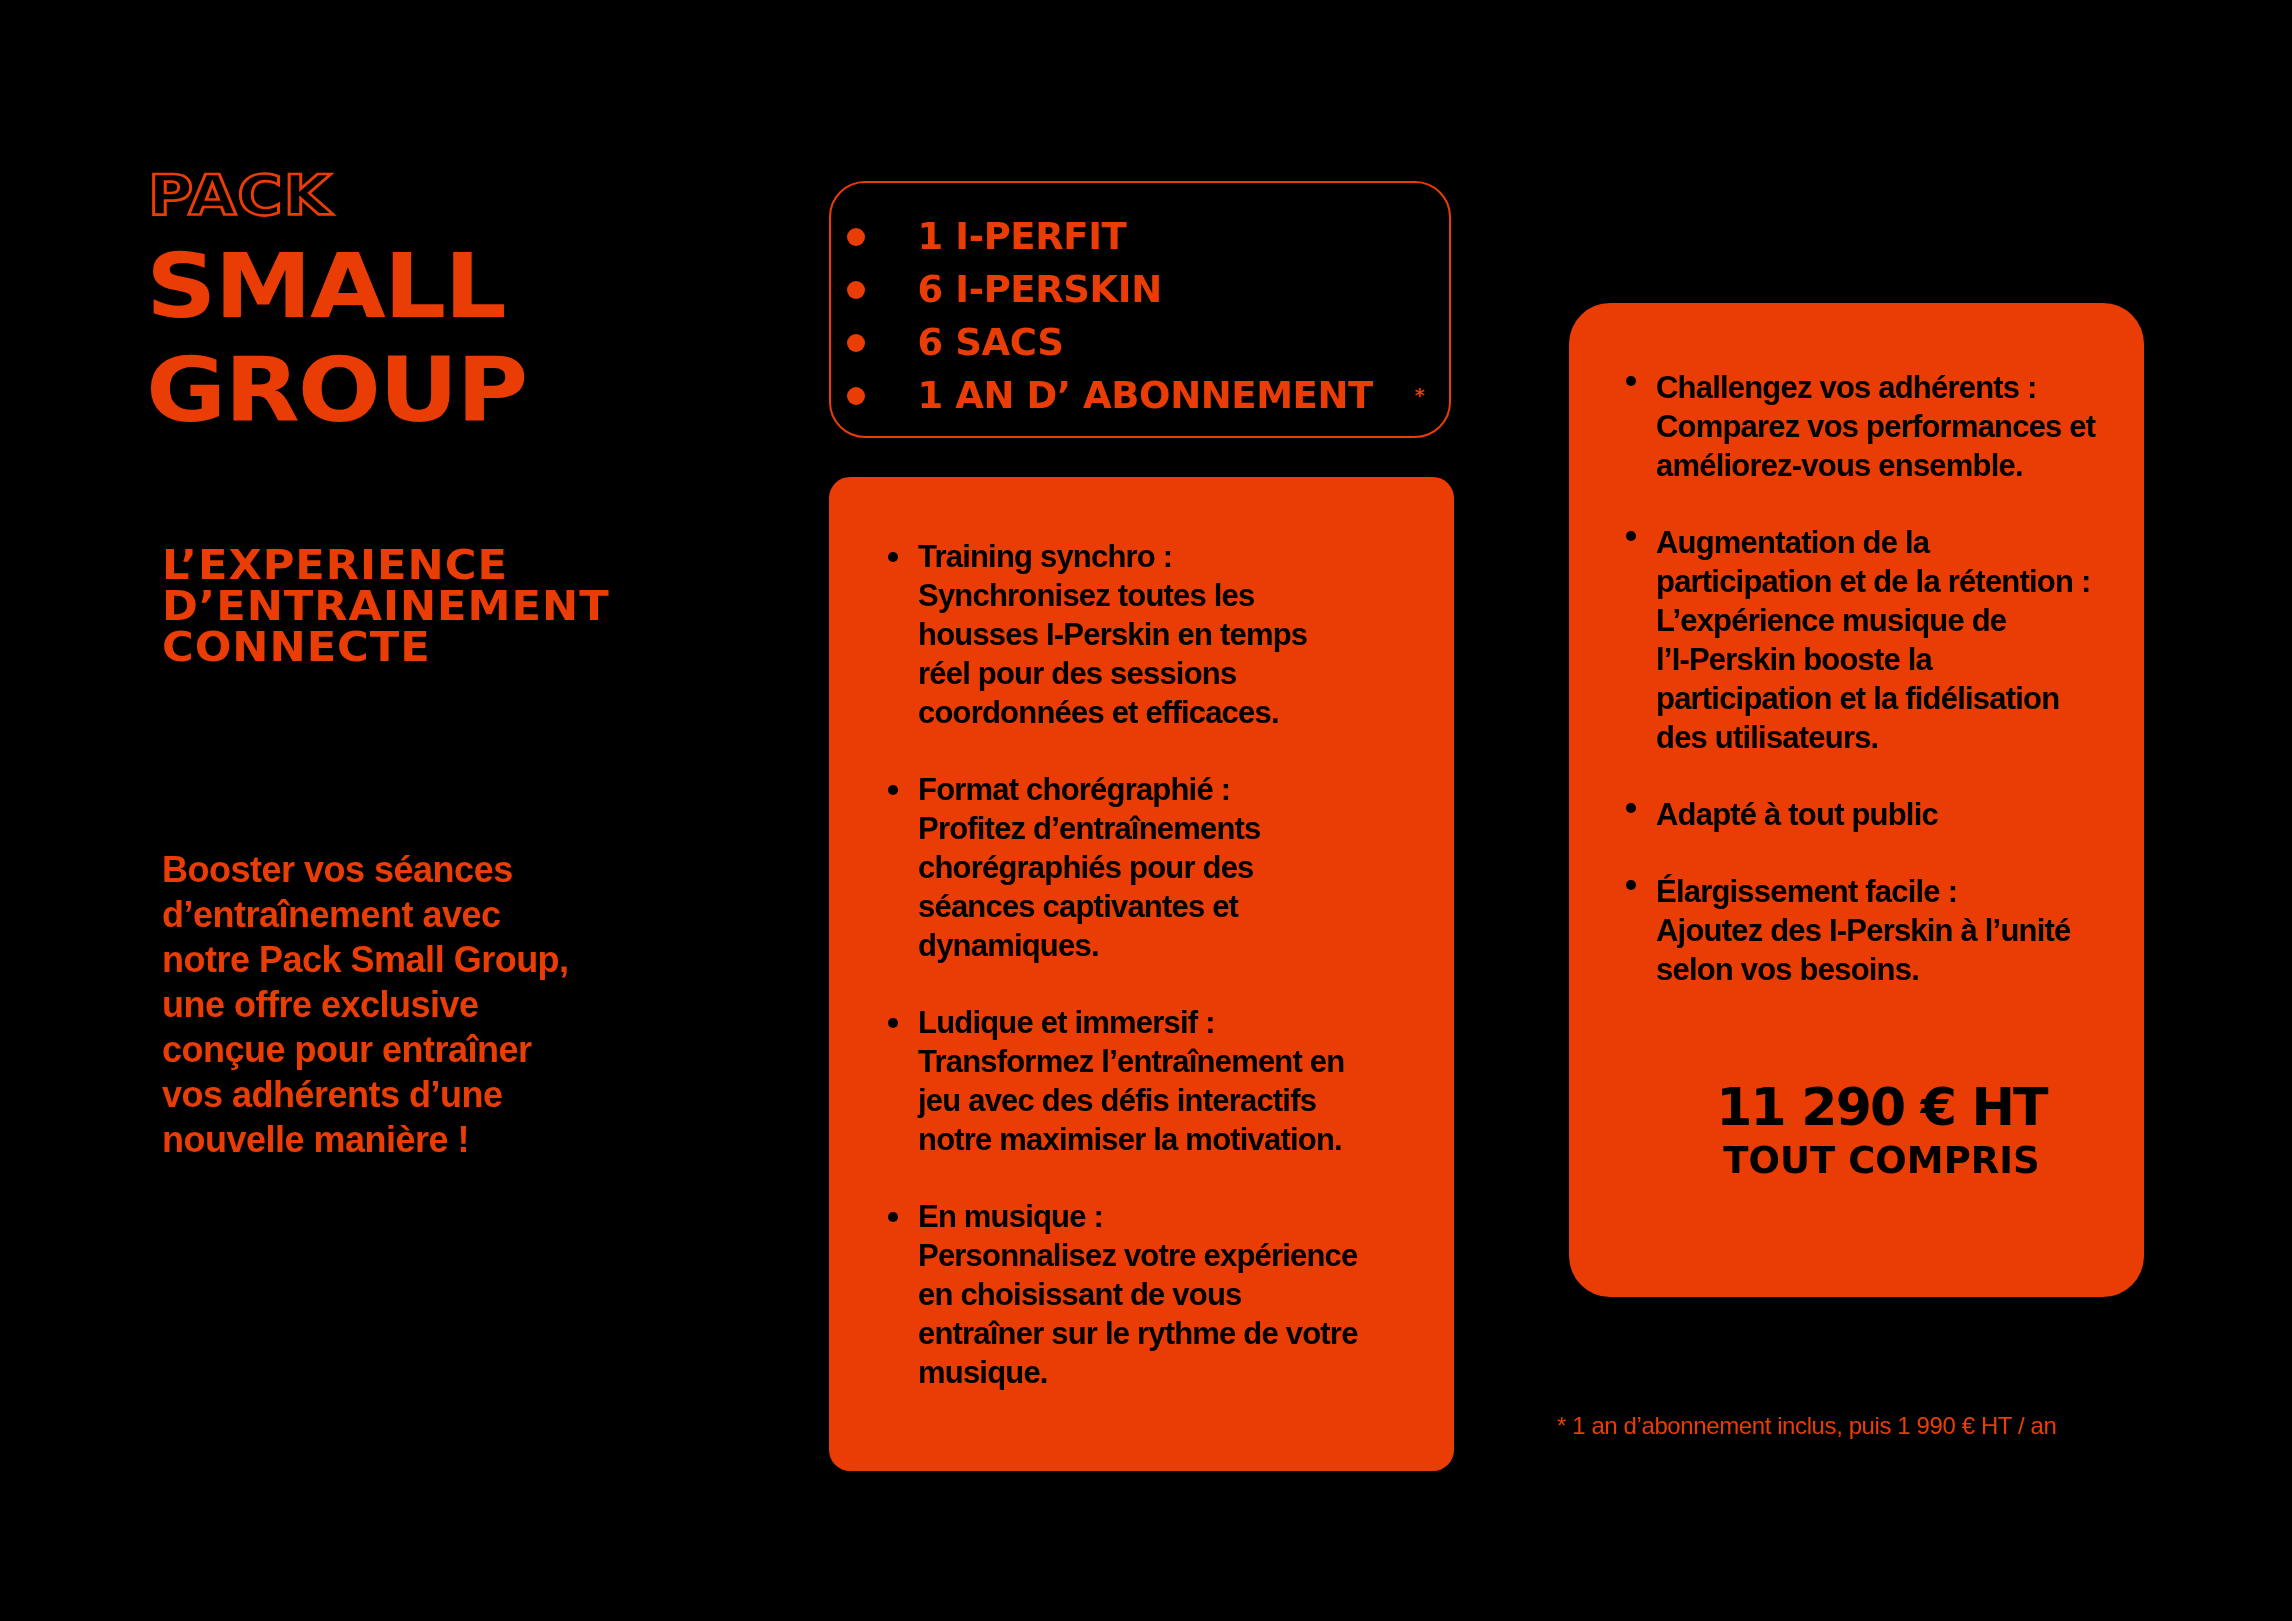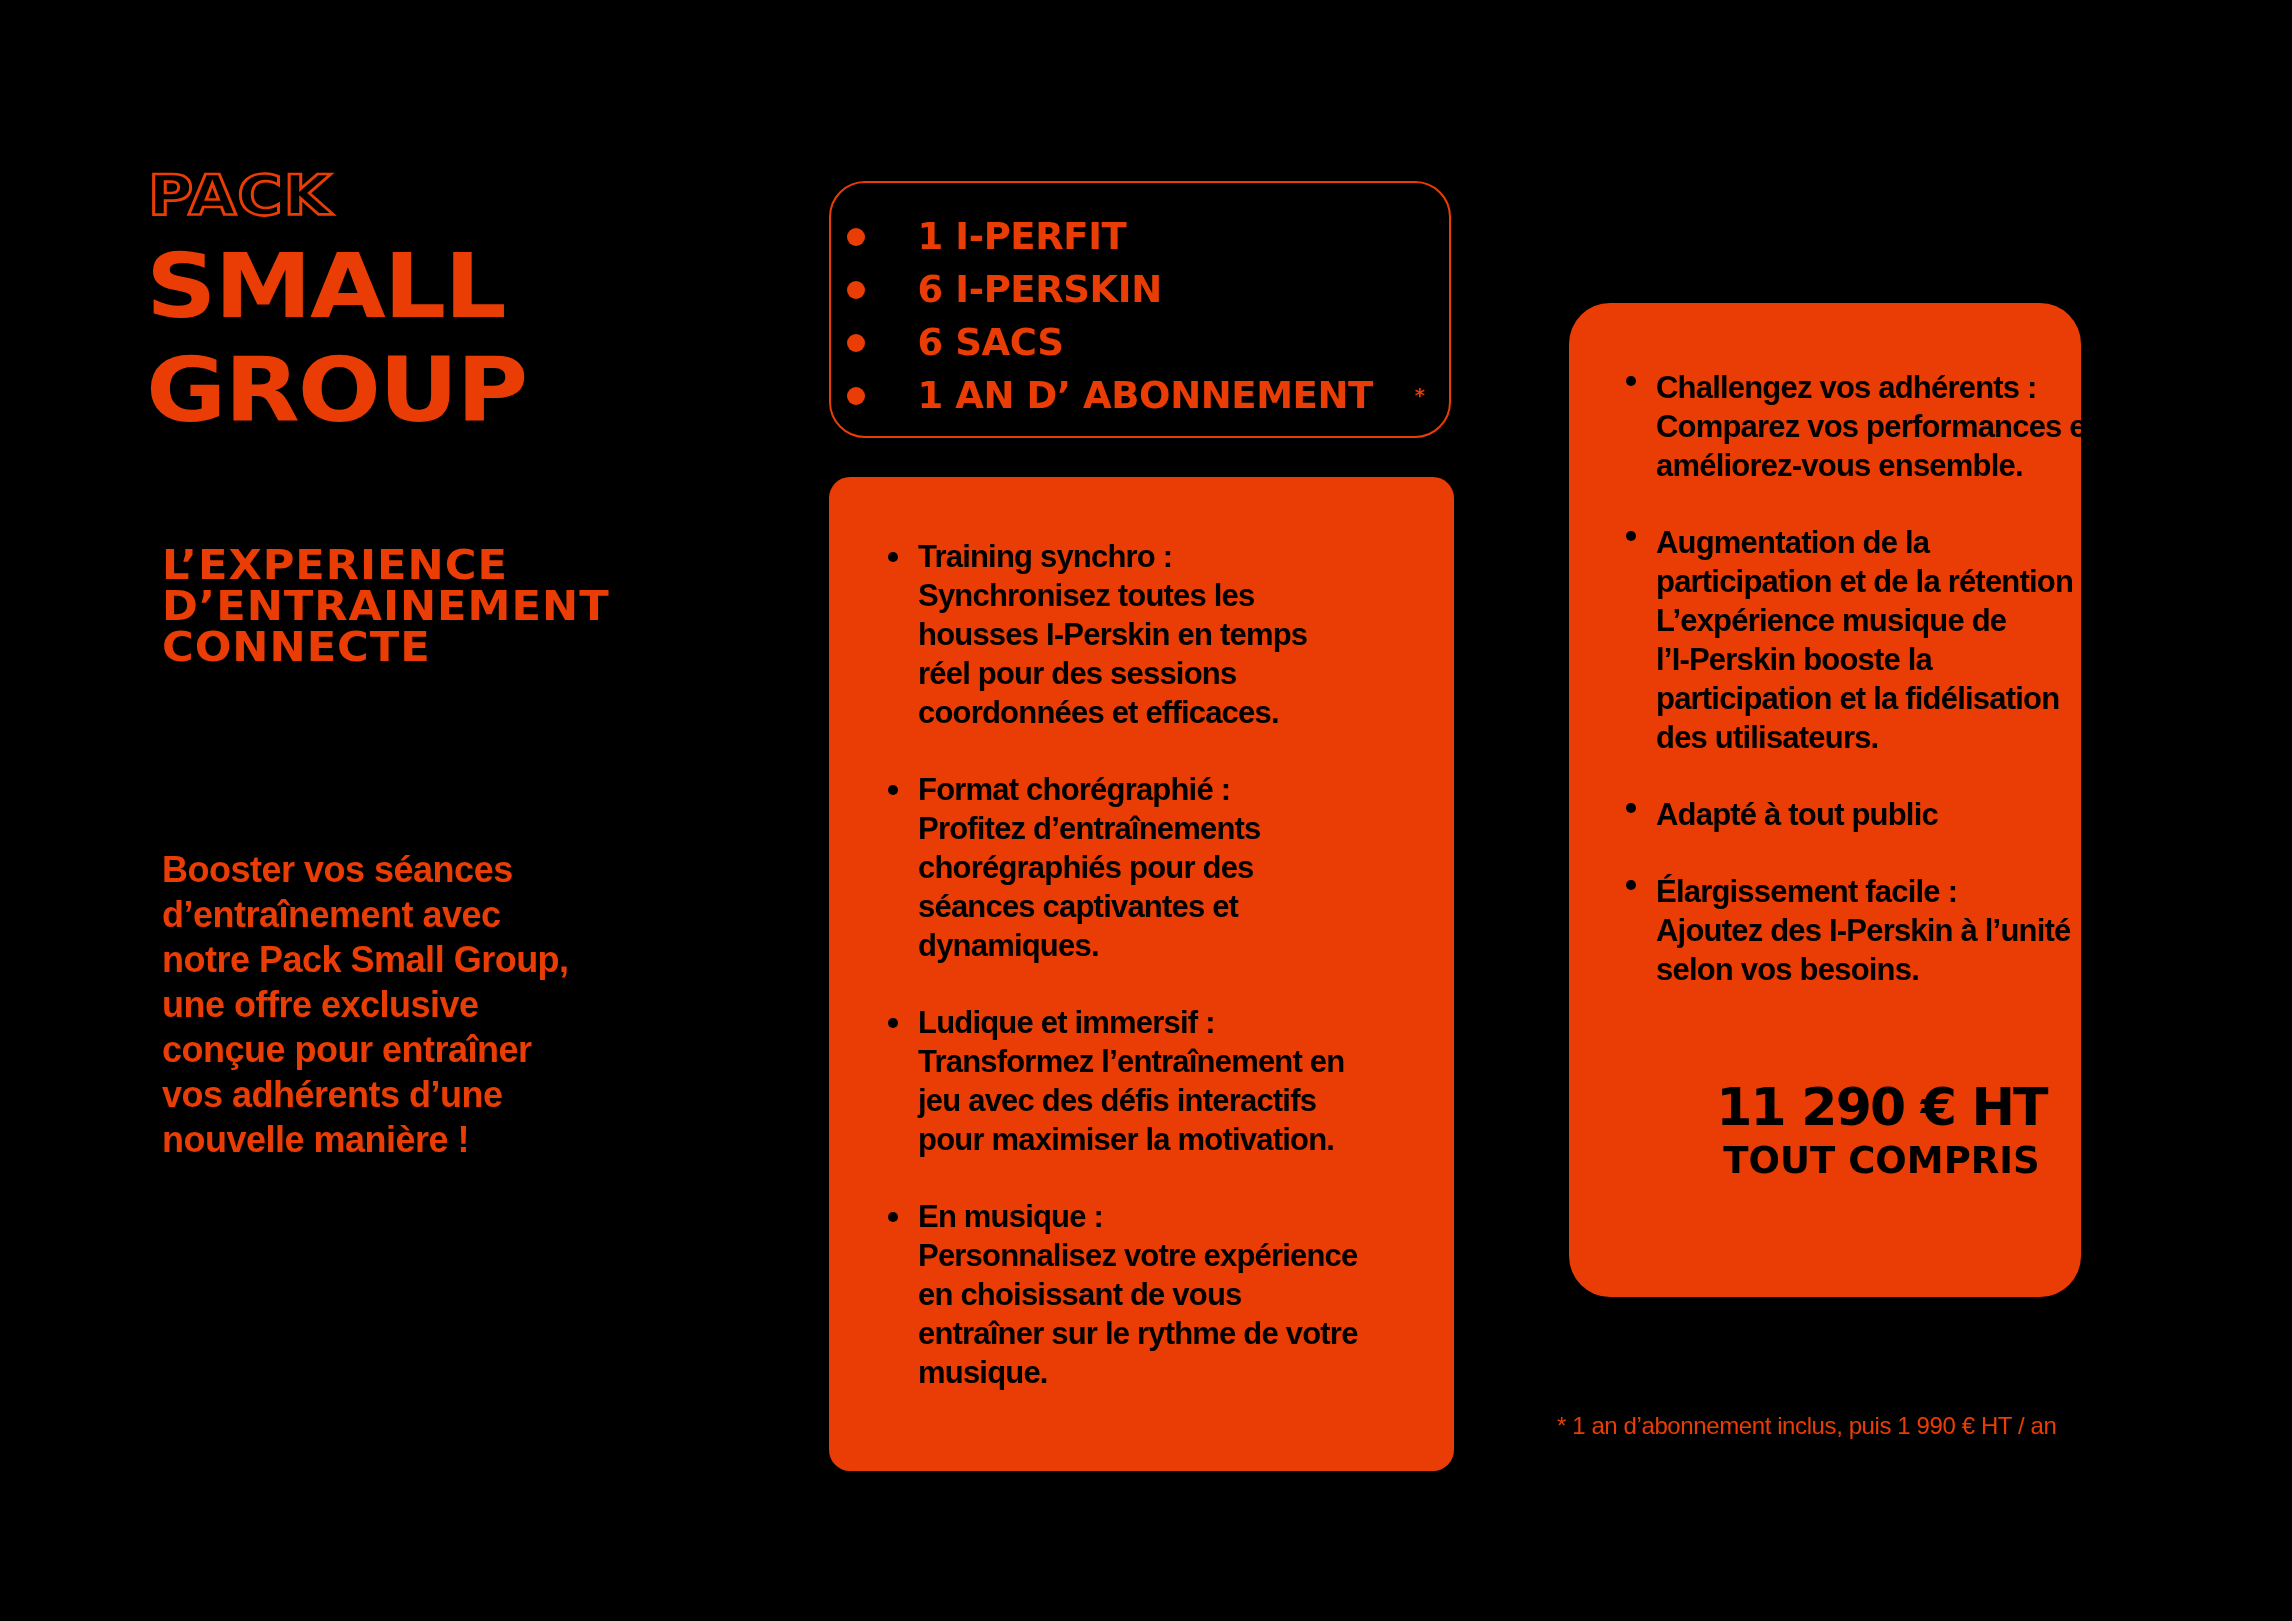--- a/index.html
+++ b/index.html
@@ -32,21 +32,21 @@
   .contents-list li { display:flex; align-items:center; height:53px;
                       font-family:"DejaVu Sans", sans-serif; font-weight:bold; font-size:37px;
                       color:#EA3D05; white-space:nowrap; letter-spacing:-0.4px;gap:40px; }
   .contents-list .dot { width:18px; height:18px; border-radius:50%; background:#EA3D05;
                         margin-right:12.5px; flex:none; }
   .contents-list sup { font-size:19.6px; vertical-align:16px; margin-left:1.8px; }
 
   
   .card { background:#EA3D05; border-radius:41px; }
   .card-mid { left:829px; top:477px; width:625px; height:994px;border-radius:21px; }
-  .card-right { left:1569px; top:303px; width:512px; height:994px; }
+  .card-right { left:1569px; top:303px; width:575px; height:994px; }
 
   .feat-list { position:absolute; margin:0; padding:0; list-style:none; color:#000; }
   .card-mid .feat-list { left:59px; top:60px; width:552px; }
   .card-right .feat-list { left:57px; top:65px; width:552px; }
   .feat-list li { position:relative; padding-left:30px; margin-bottom:38px;
                   font-size:31px; line-height:39px; font-weight:bold; letter-spacing:-0.8px; }
   .feat-list li .line { display:block; white-space:nowrap; }
   .feat-list .bullet { position:absolute; left:0; top:15px; width:9.8px; height:9.8px;
                        border-radius:50%; background:#000; }
   .card-right .feat-list .bullet { top:8px; }
@@ -120,21 +120,21 @@
       <span class="line">Profitez d’entraînements</span>
       <span class="line">chorégraphiés pour des</span>
       <span class="line">séances captivantes et</span>
       <span class="line">dynamiques.</span>
     </li>
     <li>
       <span class="bullet"></span>
       <span class="line">Ludique et immersif :</span>
       <span class="line">Transformez l’entraînement en</span>
       <span class="line">jeu avec des défis interactifs</span>
-      <span class="line">pour maximiser la motivation.</span>
+      <span class="line">notre maximiser la motivation.</span>
     </li>
     <li>
       <span class="bullet"></span>
       <span class="line">En musique :</span>
       <span class="line">Personnalisez votre expérience</span>
       <span class="line">en choisissant de vous</span>
       <span class="line">entraîner sur le rythme de votre</span>
       <span class="line">musique.</span>
     </li>
   </ul>

